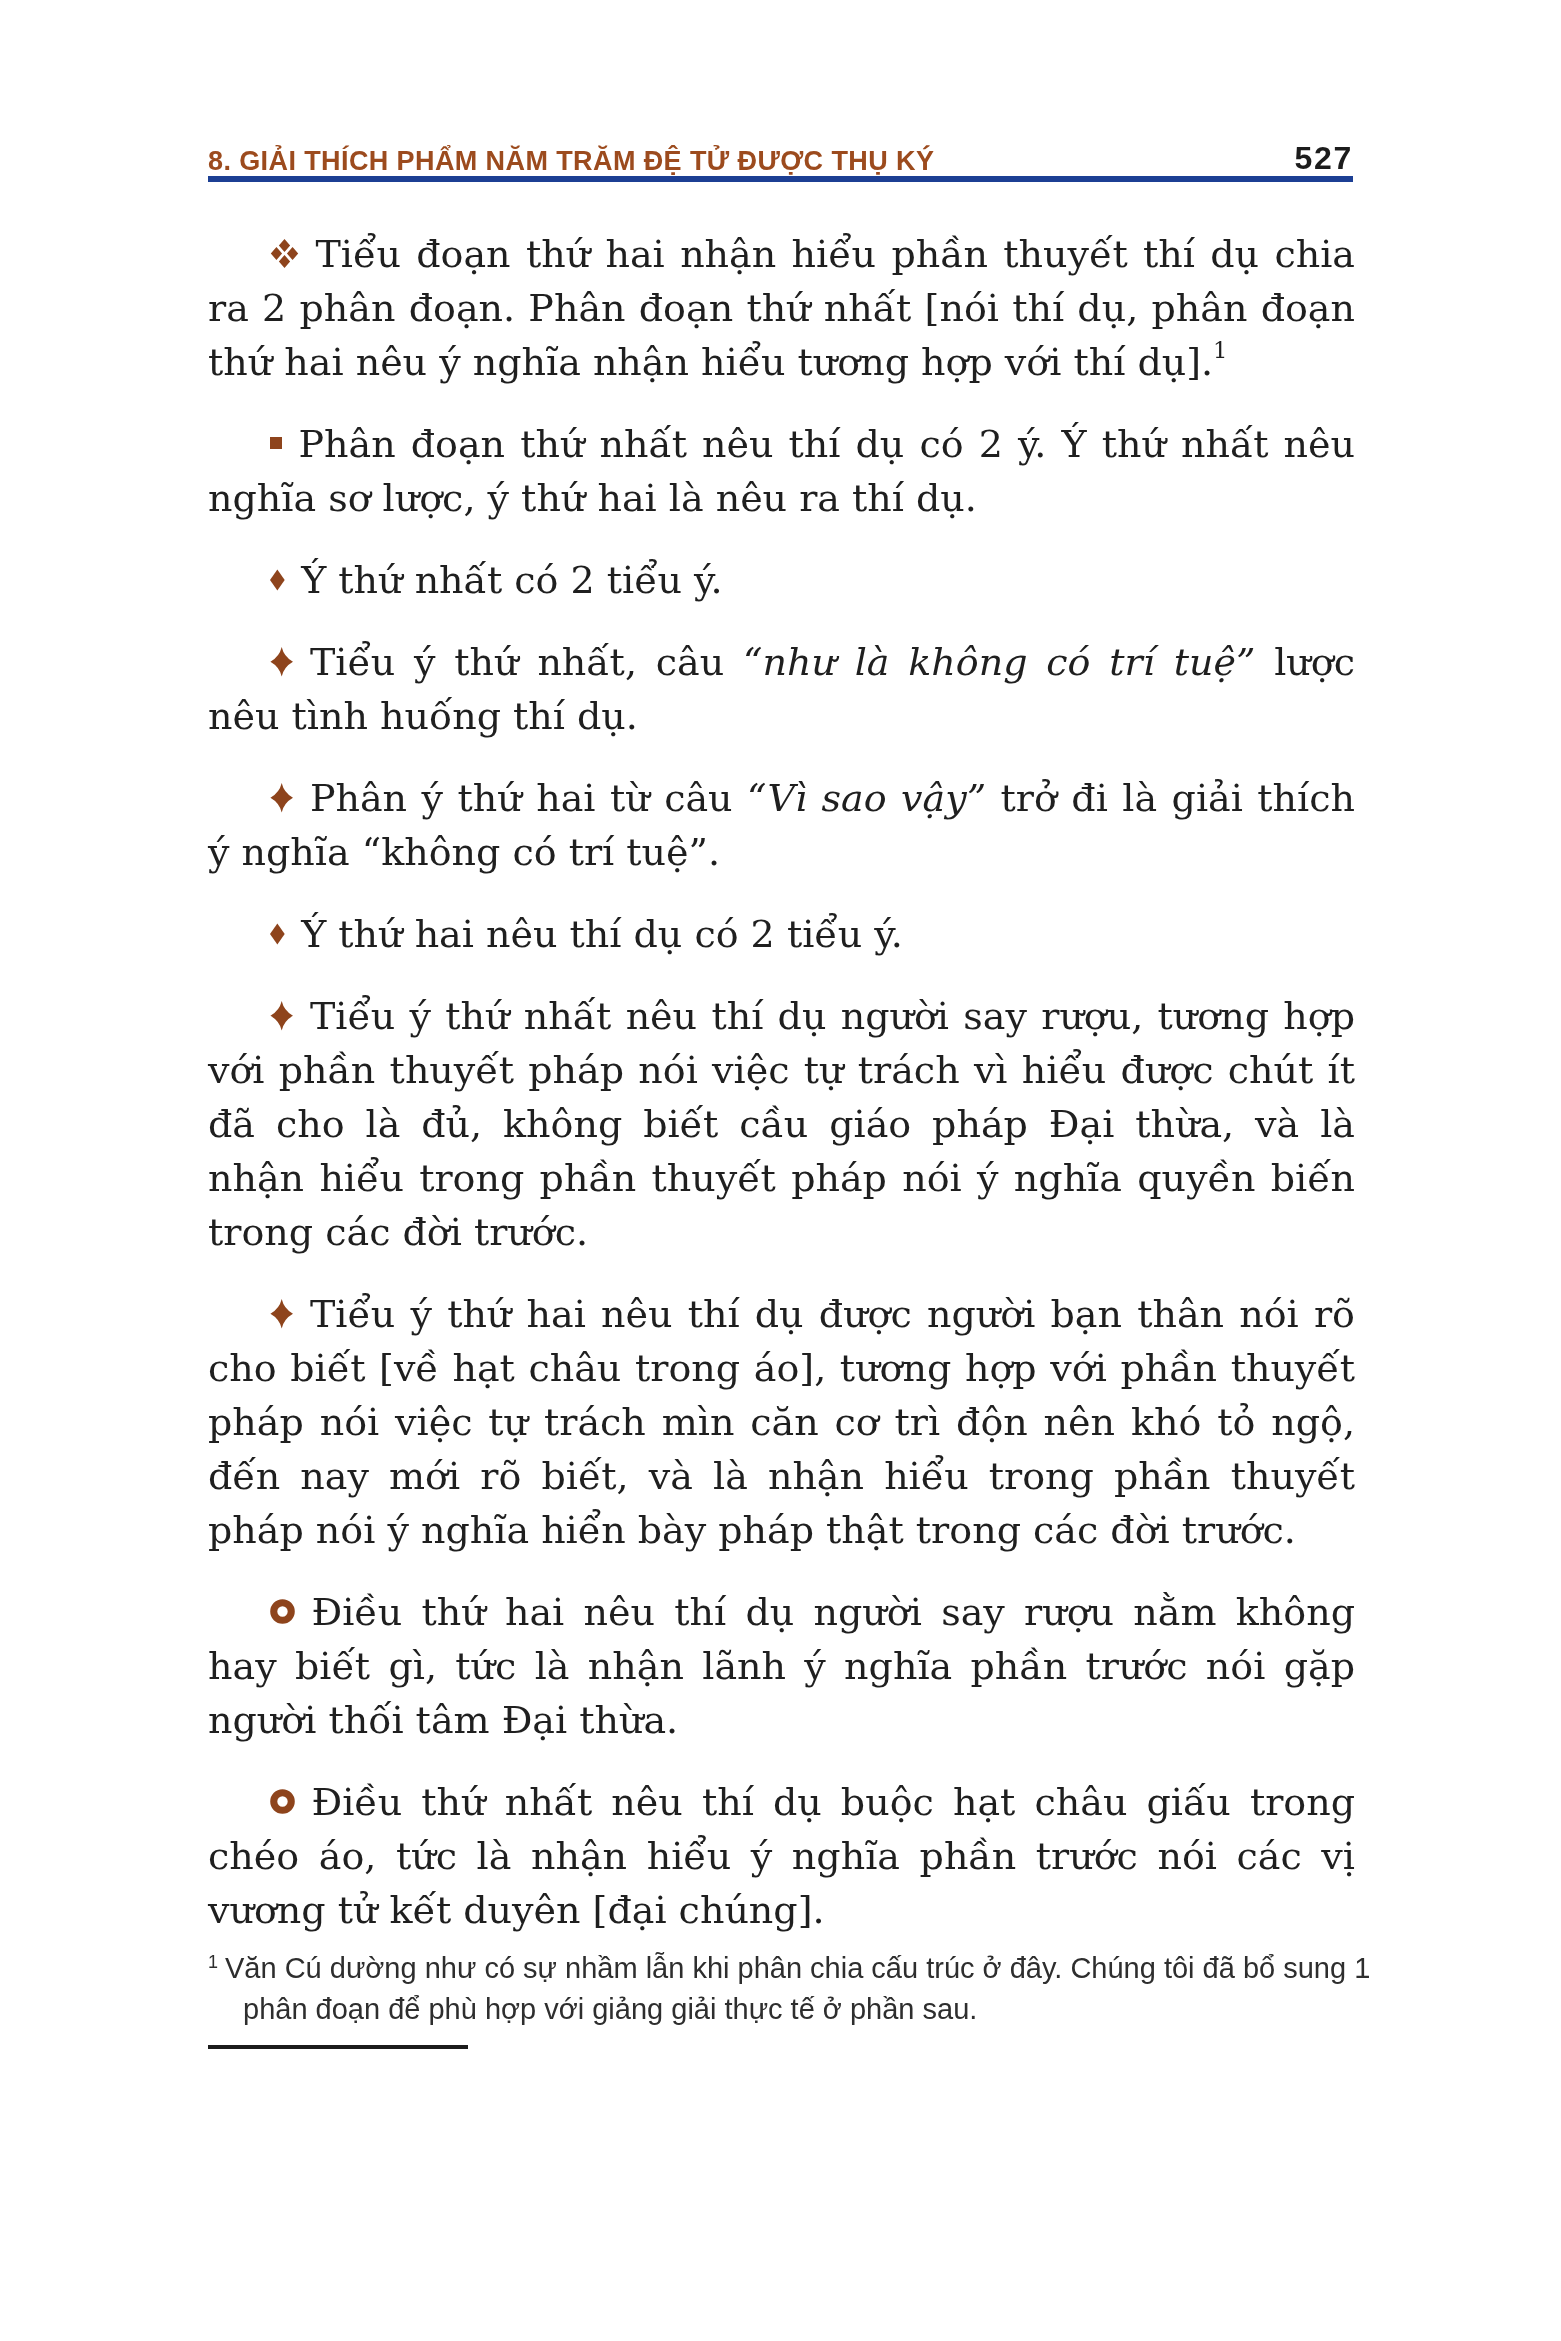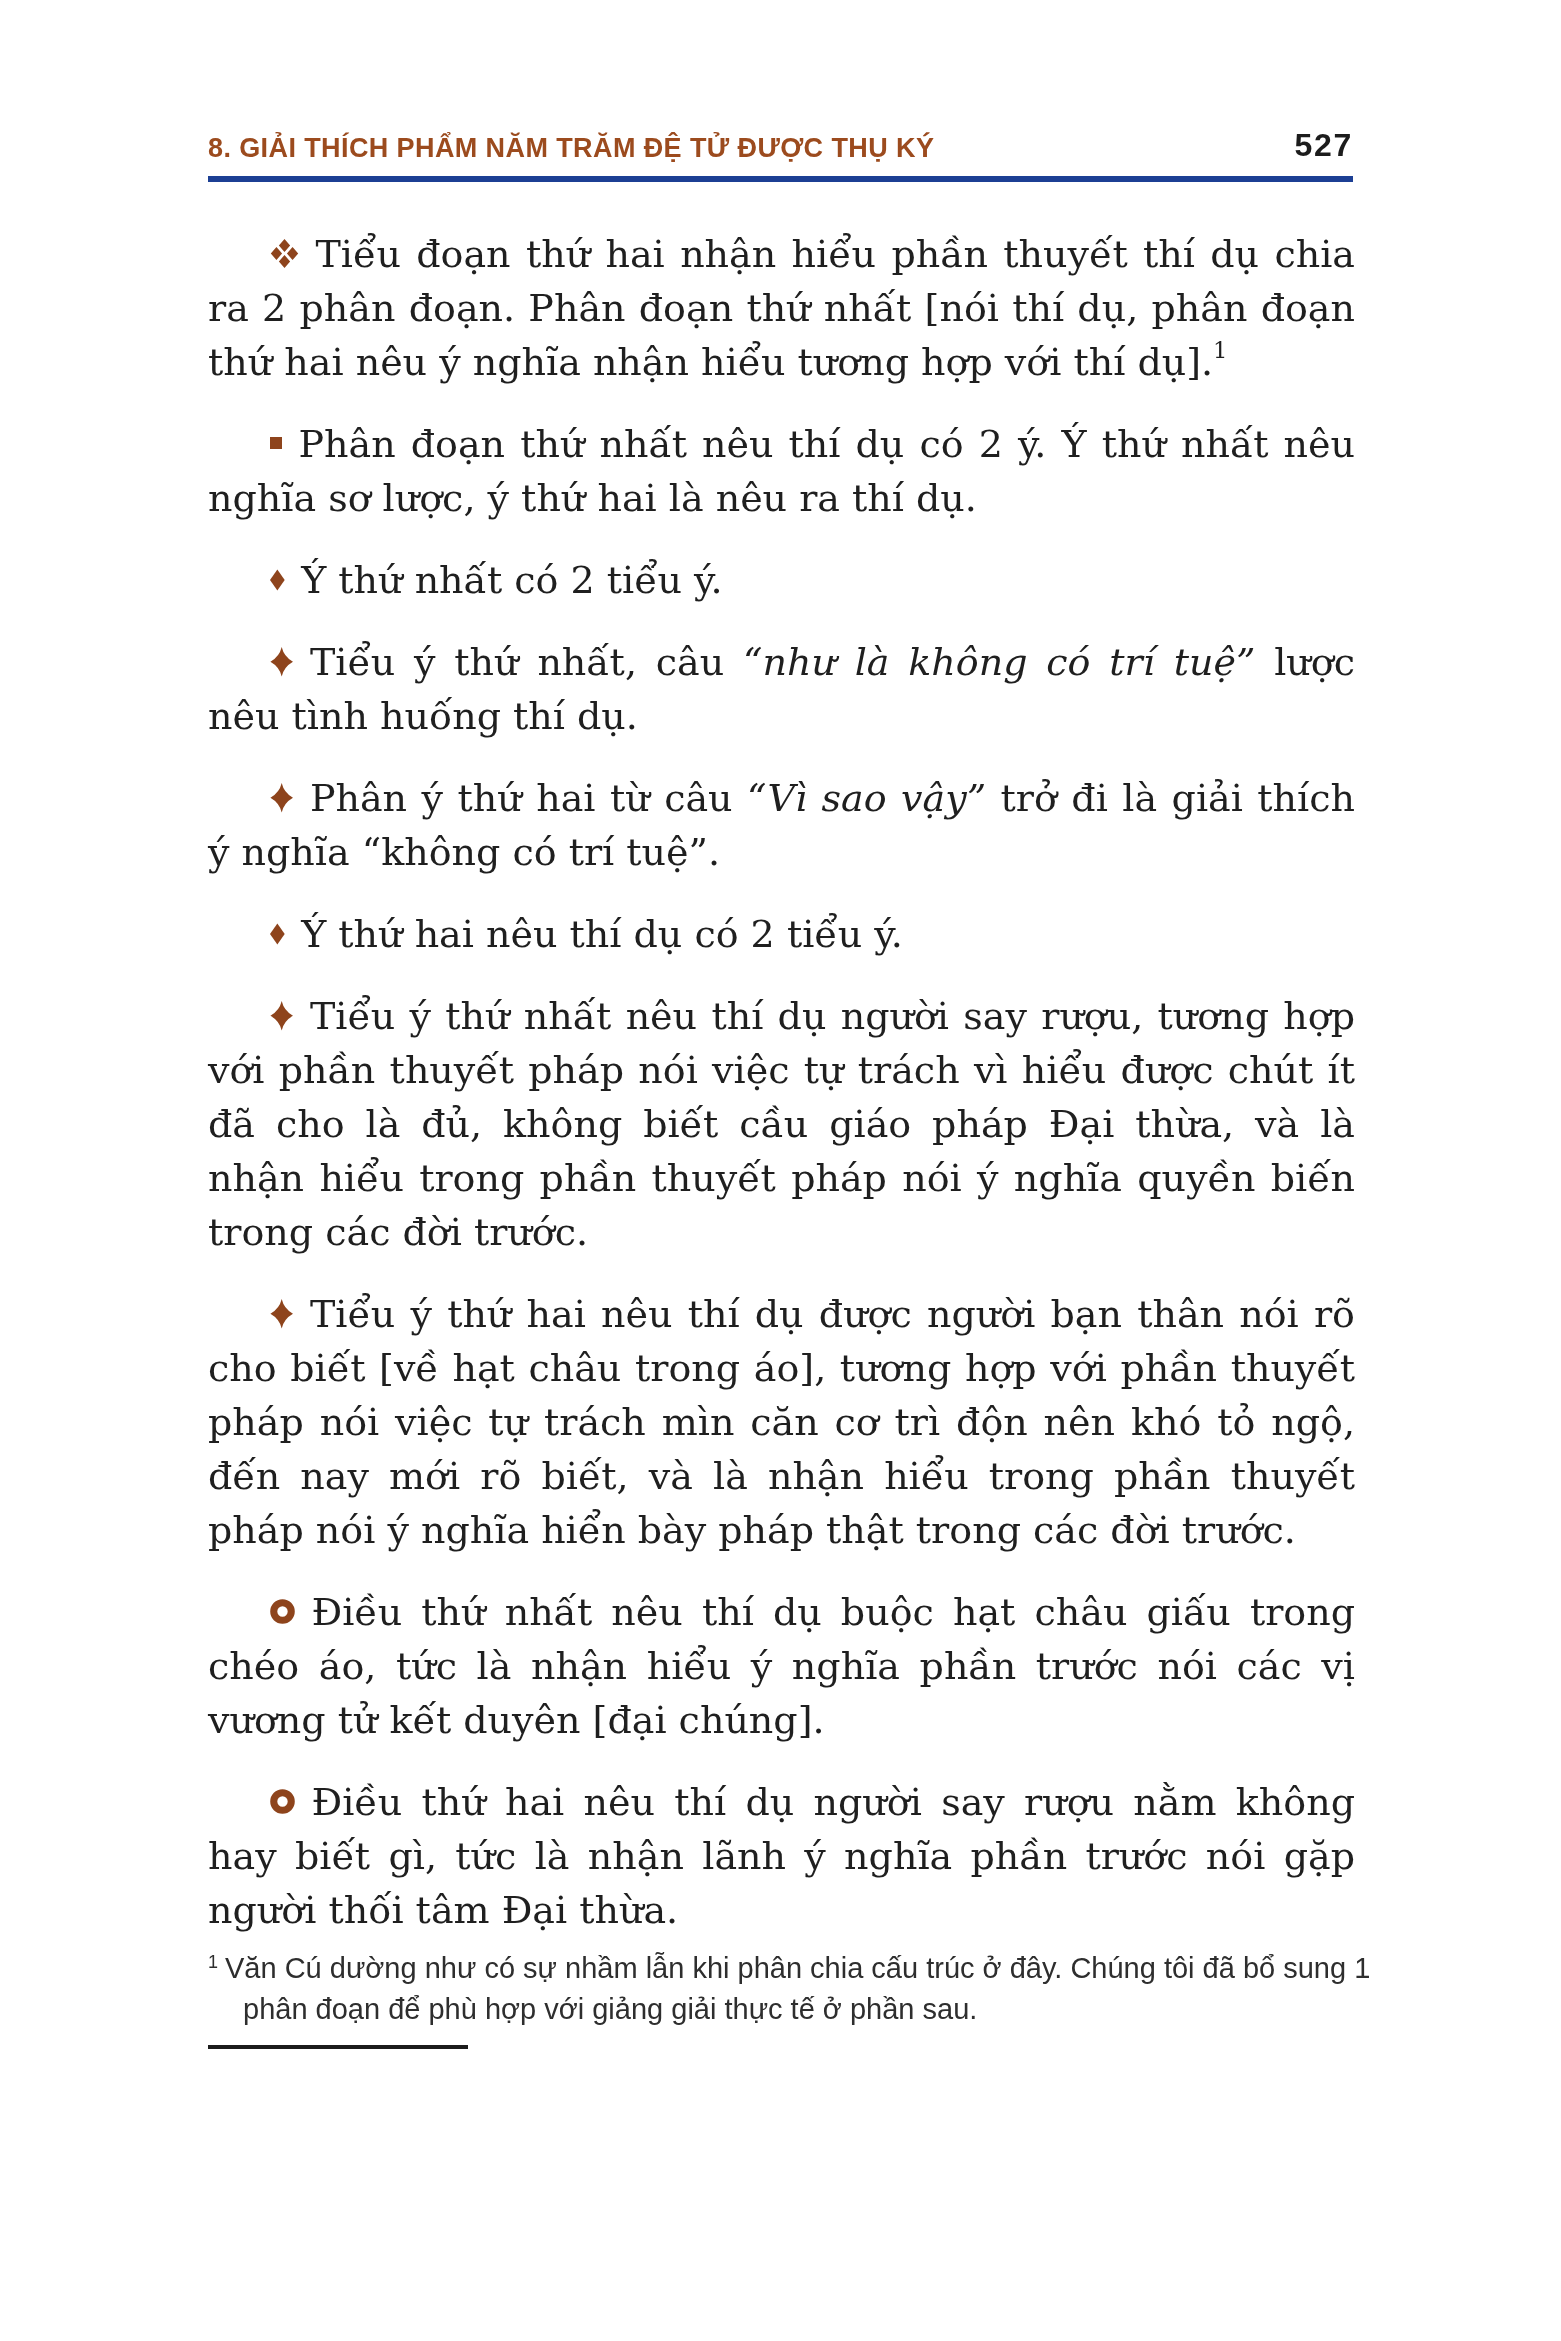--- a/index.html
+++ b/index.html
@@ -8,21 +8,21 @@
     width: 1561px;
     height: 2342px;
     background: #ffffff;
     font-family: "DejaVu Serif", serif;
     color: var(--body-color, #1f1f1f);
     overflow: hidden;
   }
   
   .header-row {
     position: absolute;
-    top: 127px;
+    top: 140px;
     left: 208px;
     width: 1145px;
     display: flex;
     justify-content: space-between;
     align-items: flex-end;
   }
   .header-title {
     font-family: "Liberation Sans", sans-serif;
     font-weight: bold;
     font-size: 27px;
@@ -135,23 +135,23 @@
             <path fill="currentColor" d="M9 0L18 13L9 26L0 13Z"></path>
           </svg></span><span>Ý thứ hai nêu thí dụ có 2 tiểu ý.</span></p>
       <p class="para"><span class="marker marker-four-point-star"><svg width="23.4" height="29.5" viewBox="0 0 26 34">
             <path fill="currentColor" d="M13 0Q15.5 11 26 17Q15.5 23 13 34Q10.5 23 0 17Q10.5 11 13 0Z"></path>
           </svg></span><span>Tiểu ý thứ nhất nêu thí dụ người say rượu, tương hợp với phần thuyết pháp nói việc tự trách vì hiểu được chút ít đã cho là đủ, không biết cầu giáo pháp Đại thừa, và là nhận hiểu trong phần thuyết pháp nói ý nghĩa quyền biến trong các đời trước.</span></p>
       <p class="para"><span class="marker marker-four-point-star"><svg width="23.4" height="29.5" viewBox="0 0 26 34">
             <path fill="currentColor" d="M13 0Q15.5 11 26 17Q15.5 23 13 34Q10.5 23 0 17Q10.5 11 13 0Z"></path>
           </svg></span><span>Tiểu ý thứ hai nêu thí dụ được người bạn thân nói rõ cho biết [về hạt châu trong áo], tương hợp với phần thuyết pháp nói việc tự trách mìn căn cơ trì độn nên khó tỏ ngộ, đến nay mới rõ biết, và là nhận hiểu trong phần thuyết pháp nói ý nghĩa hiển bày pháp thật trong các đời trước.</span></p>
       <p class="para"><span class="marker marker-ring"><svg width="25" height="25" viewBox="0 0 30 30">
             <circle fill="none" stroke="currentColor" stroke-width="8.5" cx="15" cy="15" r="10.5"></circle>
-          </svg></span><span>Điều thứ nhất nêu thí dụ buộc hạt châu giấu trong chéo áo, tức là nhận hiểu ý nghĩa phần trước nói các vị vương tử kết duyên [đại chúng].</span></p>
+          </svg></span><span>Điều thứ hai nêu thí dụ người say rượu nằm không hay biết gì, tức là nhận lãnh ý nghĩa phần trước nói gặp người thối tâm Đại thừa.</span></p>
       <p class="para"><span class="marker marker-ring"><svg width="25" height="25" viewBox="0 0 30 30">
             <circle fill="none" stroke="currentColor" stroke-width="8.5" cx="15" cy="15" r="10.5"></circle>
-          </svg></span><span>Điều thứ hai nêu thí dụ người say rượu nằm không hay biết gì, tức là nhận lãnh ý nghĩa phần trước nói gặp người thối tâm Đại thừa.</span></p>
+          </svg></span><span>Điều thứ nhất nêu thí dụ buộc hạt châu giấu trong chéo áo, tức là nhận hiểu ý nghĩa phần trước nói các vị vương tử kết duyên [đại chúng].</span></p>
     </div>
 
   <div class="footnote-rule"></div>
   <div class="footnote"><sup>1</sup><span>Văn Cú dường như có sự nhầm lẫn khi phân chia cấu trúc ở đây. Chúng tôi đã bổ sung 1 phân đoạn để phù hợp với giảng giải thực tế ở phần sau.</span></div>
 
 </div>
 
 
 </body></html>

